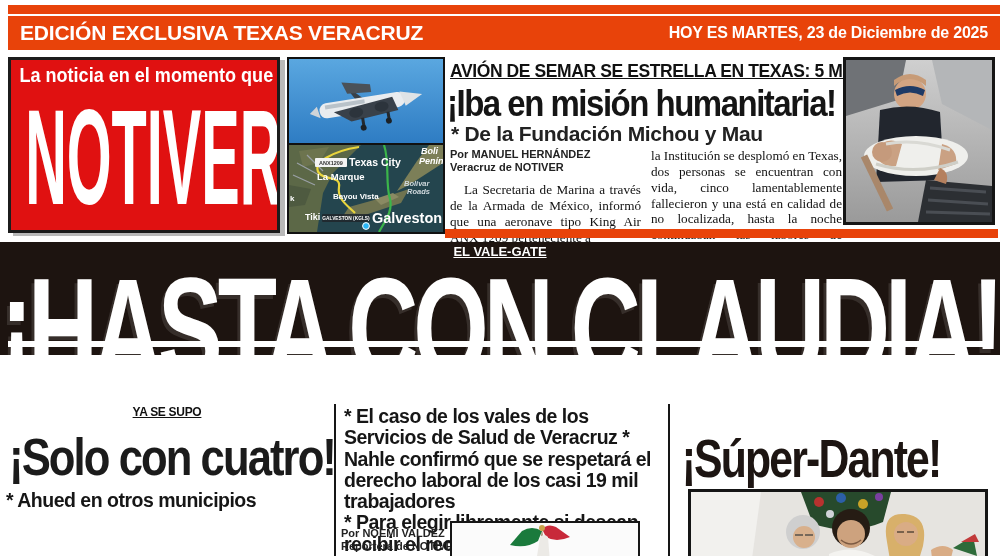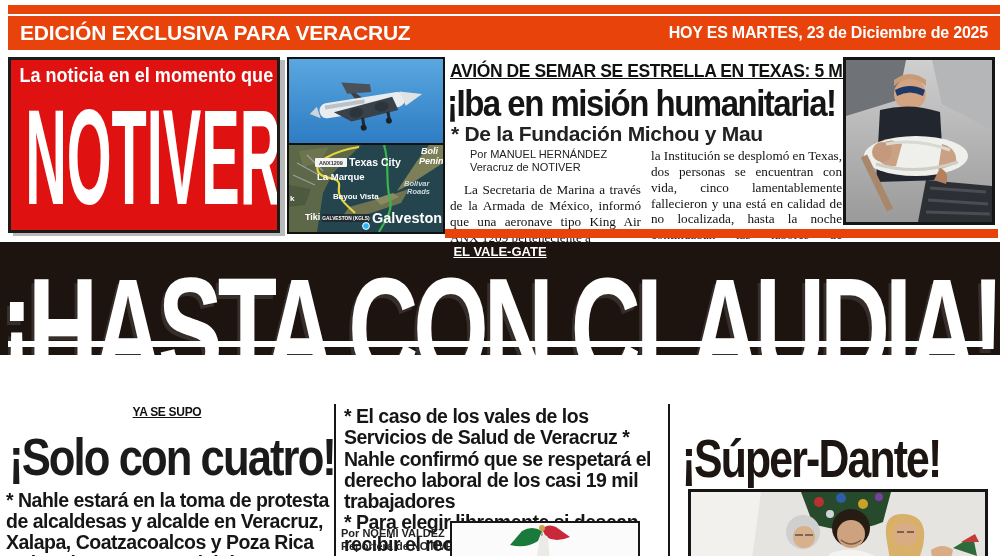--- a/index.html
+++ b/index.html
@@ -27,21 +27,21 @@
   .photostack svg{display:block;}
 
   
   .kicker1{position:absolute;left:450px;top:61px;width:392px;font-size:17.5px;font-weight:800;
            letter-spacing:-0.4px;white-space:nowrap;text-decoration:underline;color:#111;}
   .headline1{position:absolute;left:447px;top:82px;width:394px;white-space:nowrap;color:#151515;
              font-size:33px;font-weight:800;letter-spacing:-1.5px;transform:scaleY(1.12);transform-origin:left top;}
   .subhead1{position:absolute;left:451px;top:122px;font-size:21px;font-weight:800;letter-spacing:-0.3px;color:#222;}
   .artcols{position:absolute;left:450px;top:148px;width:392px;height:85px;display:flex;gap:10px;}
   .artcol{width:191px;}
-  .byline{font-size:11px;font-weight:normal;line-height:1.15;margin-left:20px;color:#222;}
+  .byline{font-size:11px;font-weight:bold;line-height:1.15;color:#222;}
   .artp{font-family:"Liberation Serif",serif;font-size:13.2px;line-height:1.2;text-align:justify;
         margin:6px 0 0 0;color:#111;}
   .artp.first{text-indent:14px;margin-top:9px;}
   .morep{font-family:"Liberation Sans",sans-serif;font-size:10.5px;font-weight:bold;}
 
   
   .rescue{position:absolute;left:843px;top:57px;width:152px;height:168px;border:3px solid #151515;
           box-sizing:border-box;overflow:hidden;}
 
   .orangestrip2{position:absolute;left:445px;right:2px;top:229px;height:9px;background:#e8430a;}
@@ -79,21 +79,21 @@
 
   svg text{font-family:"Liberation Sans",sans-serif;}
 </style>
 </head>
 <body>
 
 <div class="page">
 
   <div class="topstrip"></div>
   <div class="mastbar">
-    <span class="edition">EDICIÓN EXCLUSIVA PARA VERACRUZ</span>
+    <span class="edition">EDICIÓN EXCLUSIVA TEXAS VERACRUZ</span>
     <span class="dateline">HOY ES MARTES, 23 de Diciembre de 2025</span>
   </div>
 
   <div class="logo">
     <div><span class="tagline">La noticia en el momento que sucede</span></div>
     <div><span class="brand">NOTIVER</span></div>
   </div>
 
   <div class="photostack">
     <svg width="154" height="84" viewBox="0 0 154 84">
@@ -202,21 +202,20 @@
   </div>
 
   <div class="vdiv" style="left:334px;"></div>
   <div class="vdiv" style="left:668px;"></div>
 
   <div class="kicker2">YA SE SUPO</div>
   <div class="headline2">
     <span>¡Solo con cuatro!</span>
   </div>
   <div class="bullets-left">
-    <div>* Nahle estará en la toma de protesta de alcaldesas y alcalde en Veracruz, Xalapa, Coatzacoalcos y Poza Rica</div>
     <div>* Ahued en otros municipios</div>
   </div>
 
   <div class="bullets-mid">
     <div class="b1">* El caso de los vales de los Servicios de Salud de Veracruz * Nahle confirmó que se respetará el derecho laboral de los casi 19 mil trabajadores</div>
     <div class="b2">* Para elegir libremente si desean recibir el recurso en efectivo o mediante los monederos electrónicos</div>
   </div>
   <div class="byline2">
     <div>Por NOEMÍ VALDEZ</div>
     <div>Reportera de NOTIVER</div>

